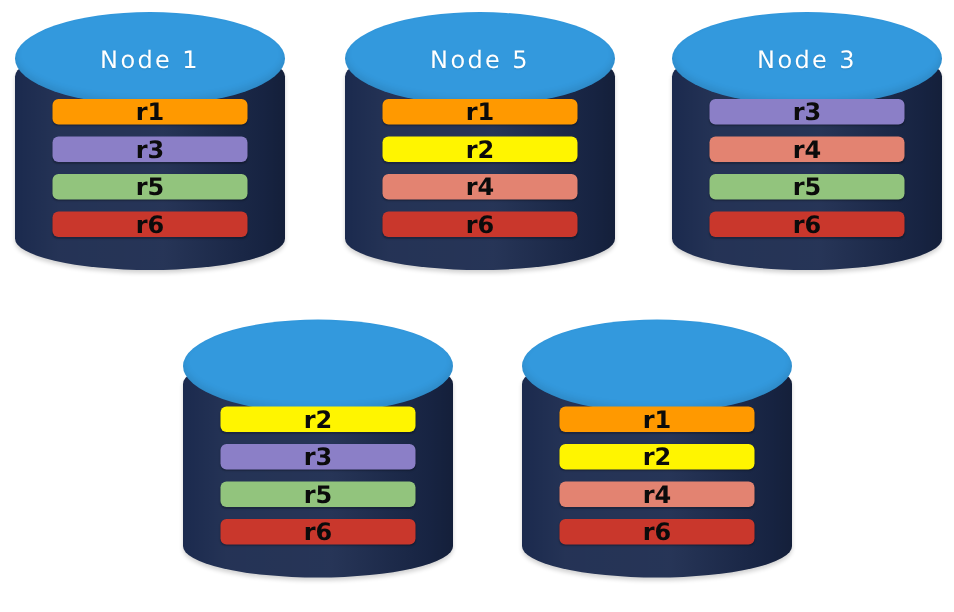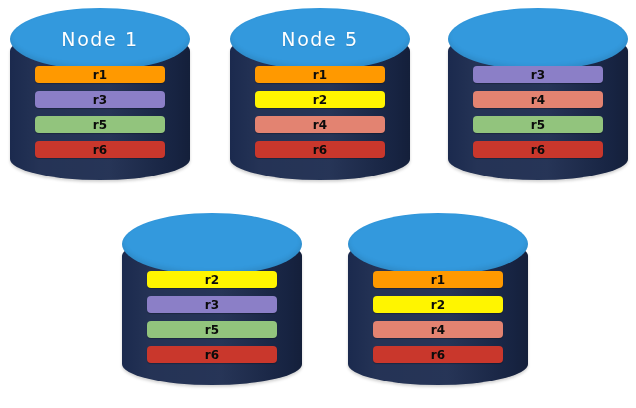--- a/index.html
+++ b/index.html
@@ -71,21 +71,21 @@
   .node .node-title {
     position: absolute;
     left: 0;
     top: 0;
     width: 180px;
     height: 62px;
     display: flex;
     align-items: center;
     justify-content: center;
     color: #ffffff;
-    font-size: 19px;
+    font-size: 16px;
     letter-spacing: 1.6px;
     font-weight: 400;
     text-shadow: 0 1px 1px rgba(0,0,0,0.12);
     white-space: nowrap;
   }
 
   
   .shards {
     position: absolute;
     left: 25px;
@@ -95,21 +95,21 @@
     flex-direction: column;
     gap: 8px;
   }
 
   .shard {
     height: 17px;
     border-radius: 4px;
     display: flex;
     align-items: center;
     justify-content: center;
-    font-size: 12px;
+    font-size: 16px;
     font-weight: bold;
     color: #0b0b0b;
     line-height: 1;
     box-shadow: 0 1px 1px rgba(0,0,0,0.25);
   }
 </style>
 </head>
 <body>
 
 <div class="canvas">
@@ -137,20 +137,21 @@
       <div class="shard" style="background:#FFF500;">r2</div>
       <div class="shard" style="background:#E38371;">r4</div>
       <div class="shard" style="background:#C9372C;">r6</div>
     </div>
   </div>
 
   <div class="node" style="left:448px; top:8px;">
     <div class="cyl-body"></div>
     <div class="cyl-shade"></div>
     <div class="cyl-top"></div>
+    <div class="node-title">Node  3</div>
     <div class="shards">
       <div class="shard" style="background:#8B7FC7;">r3</div>
       <div class="shard" style="background:#E38371;">r4</div>
       <div class="shard" style="background:#92C47D;">r5</div>
       <div class="shard" style="background:#C9372C;">r6</div>
     </div>
   </div>
 
   <div class="node" style="left:122px; top:213px;">
     <div class="cyl-body"></div>

